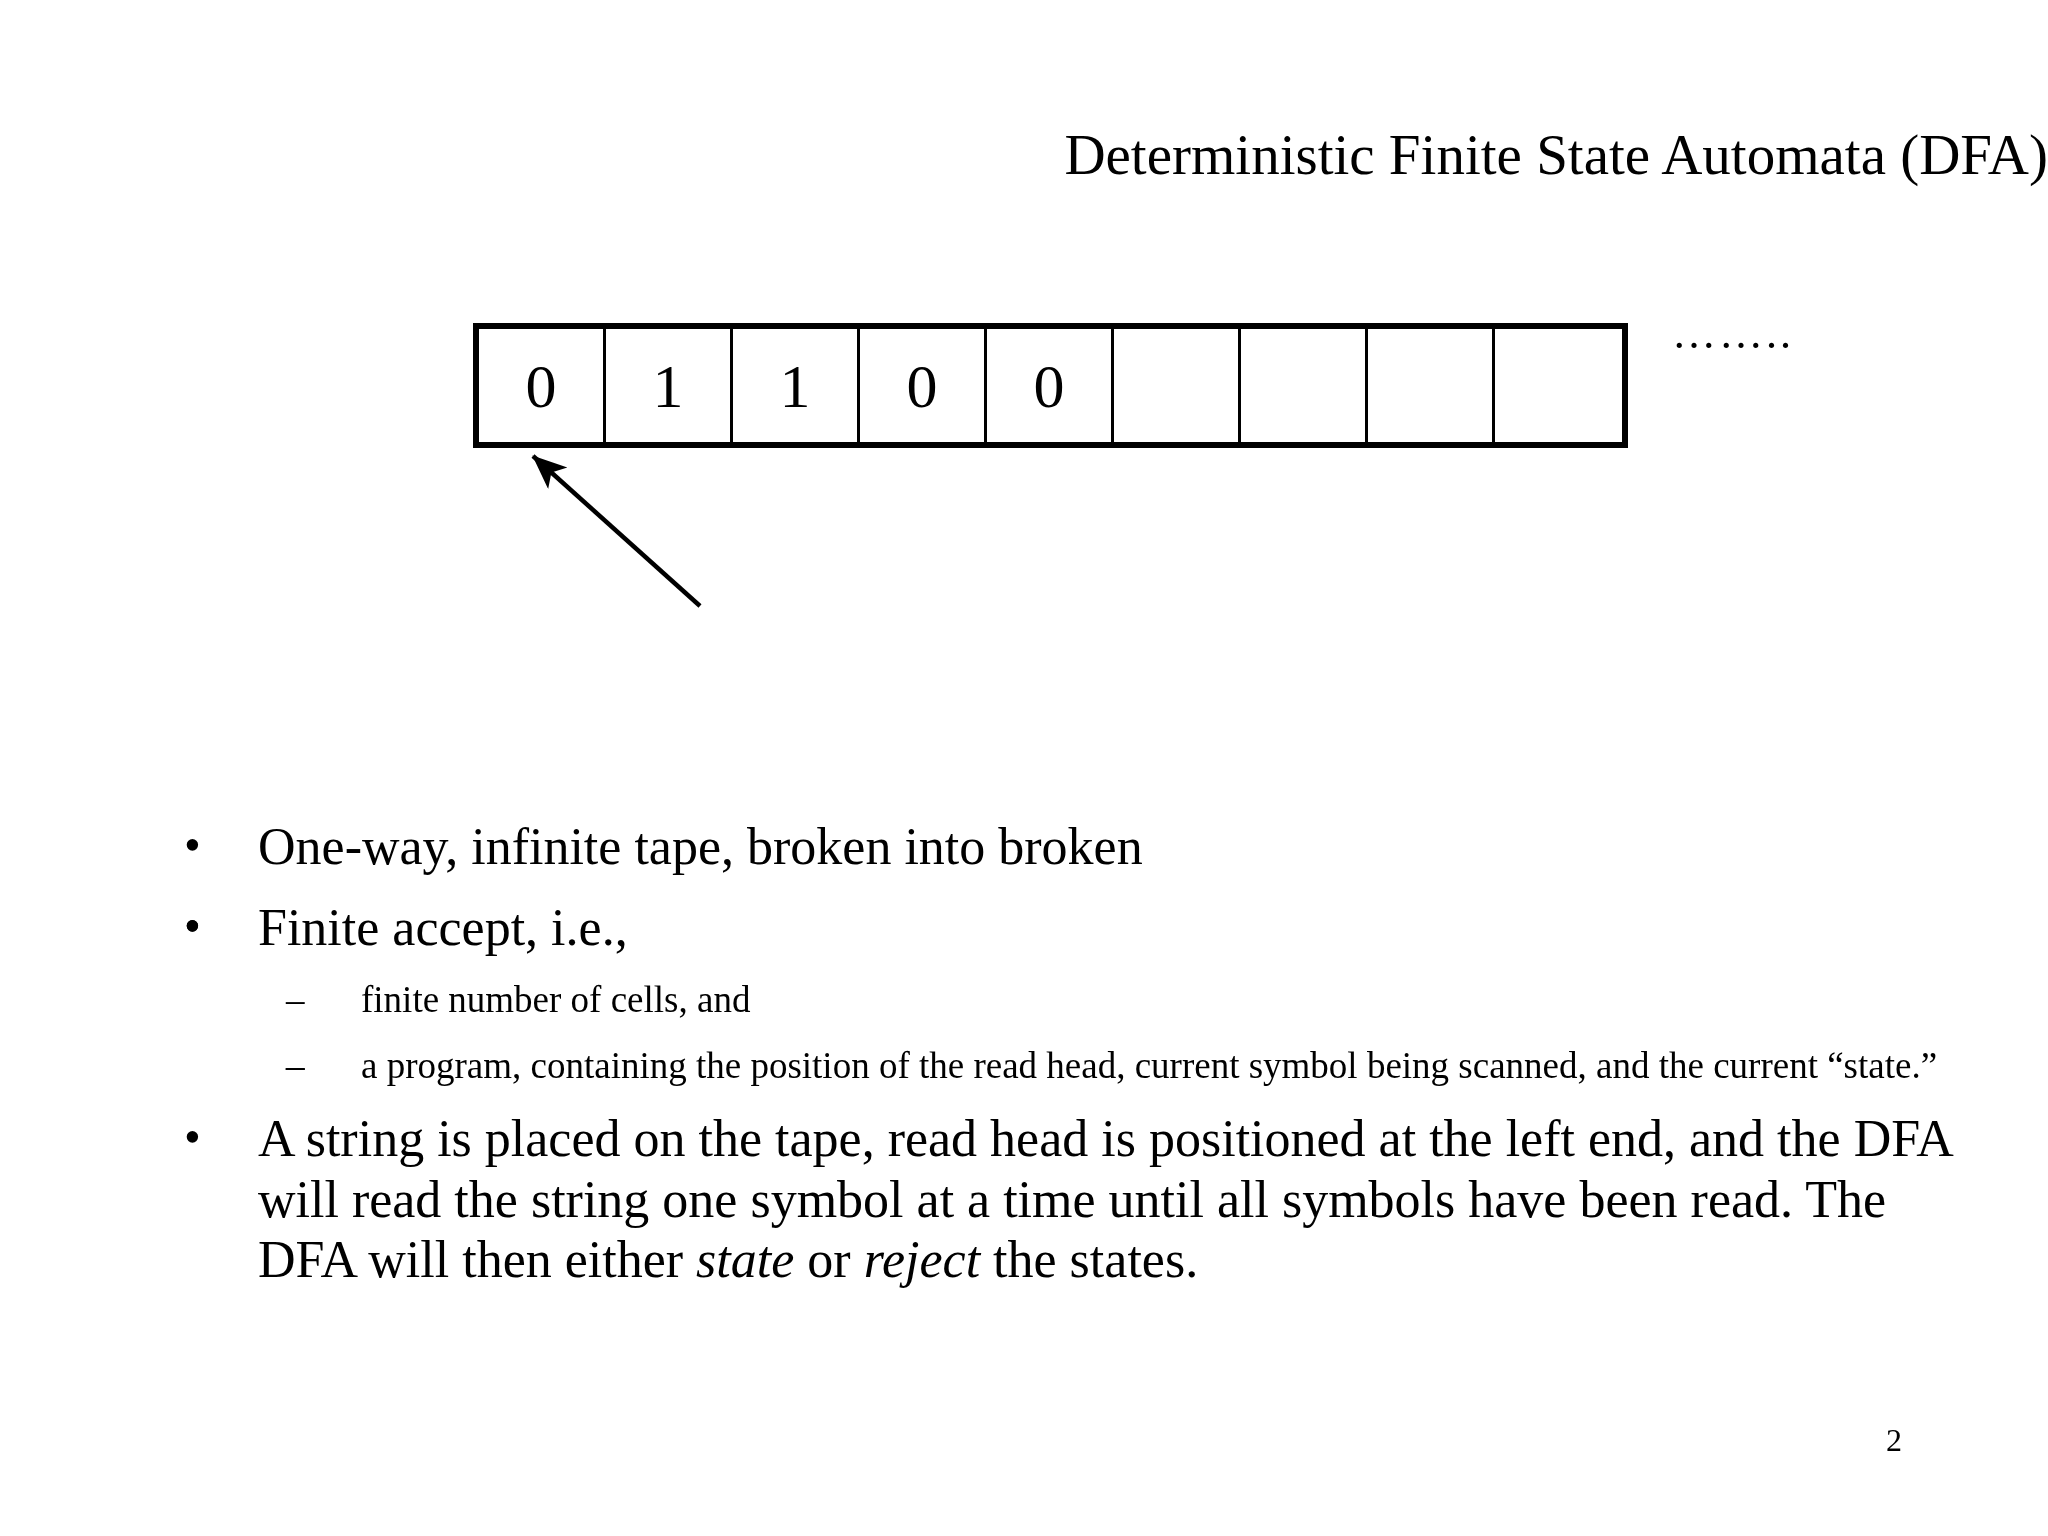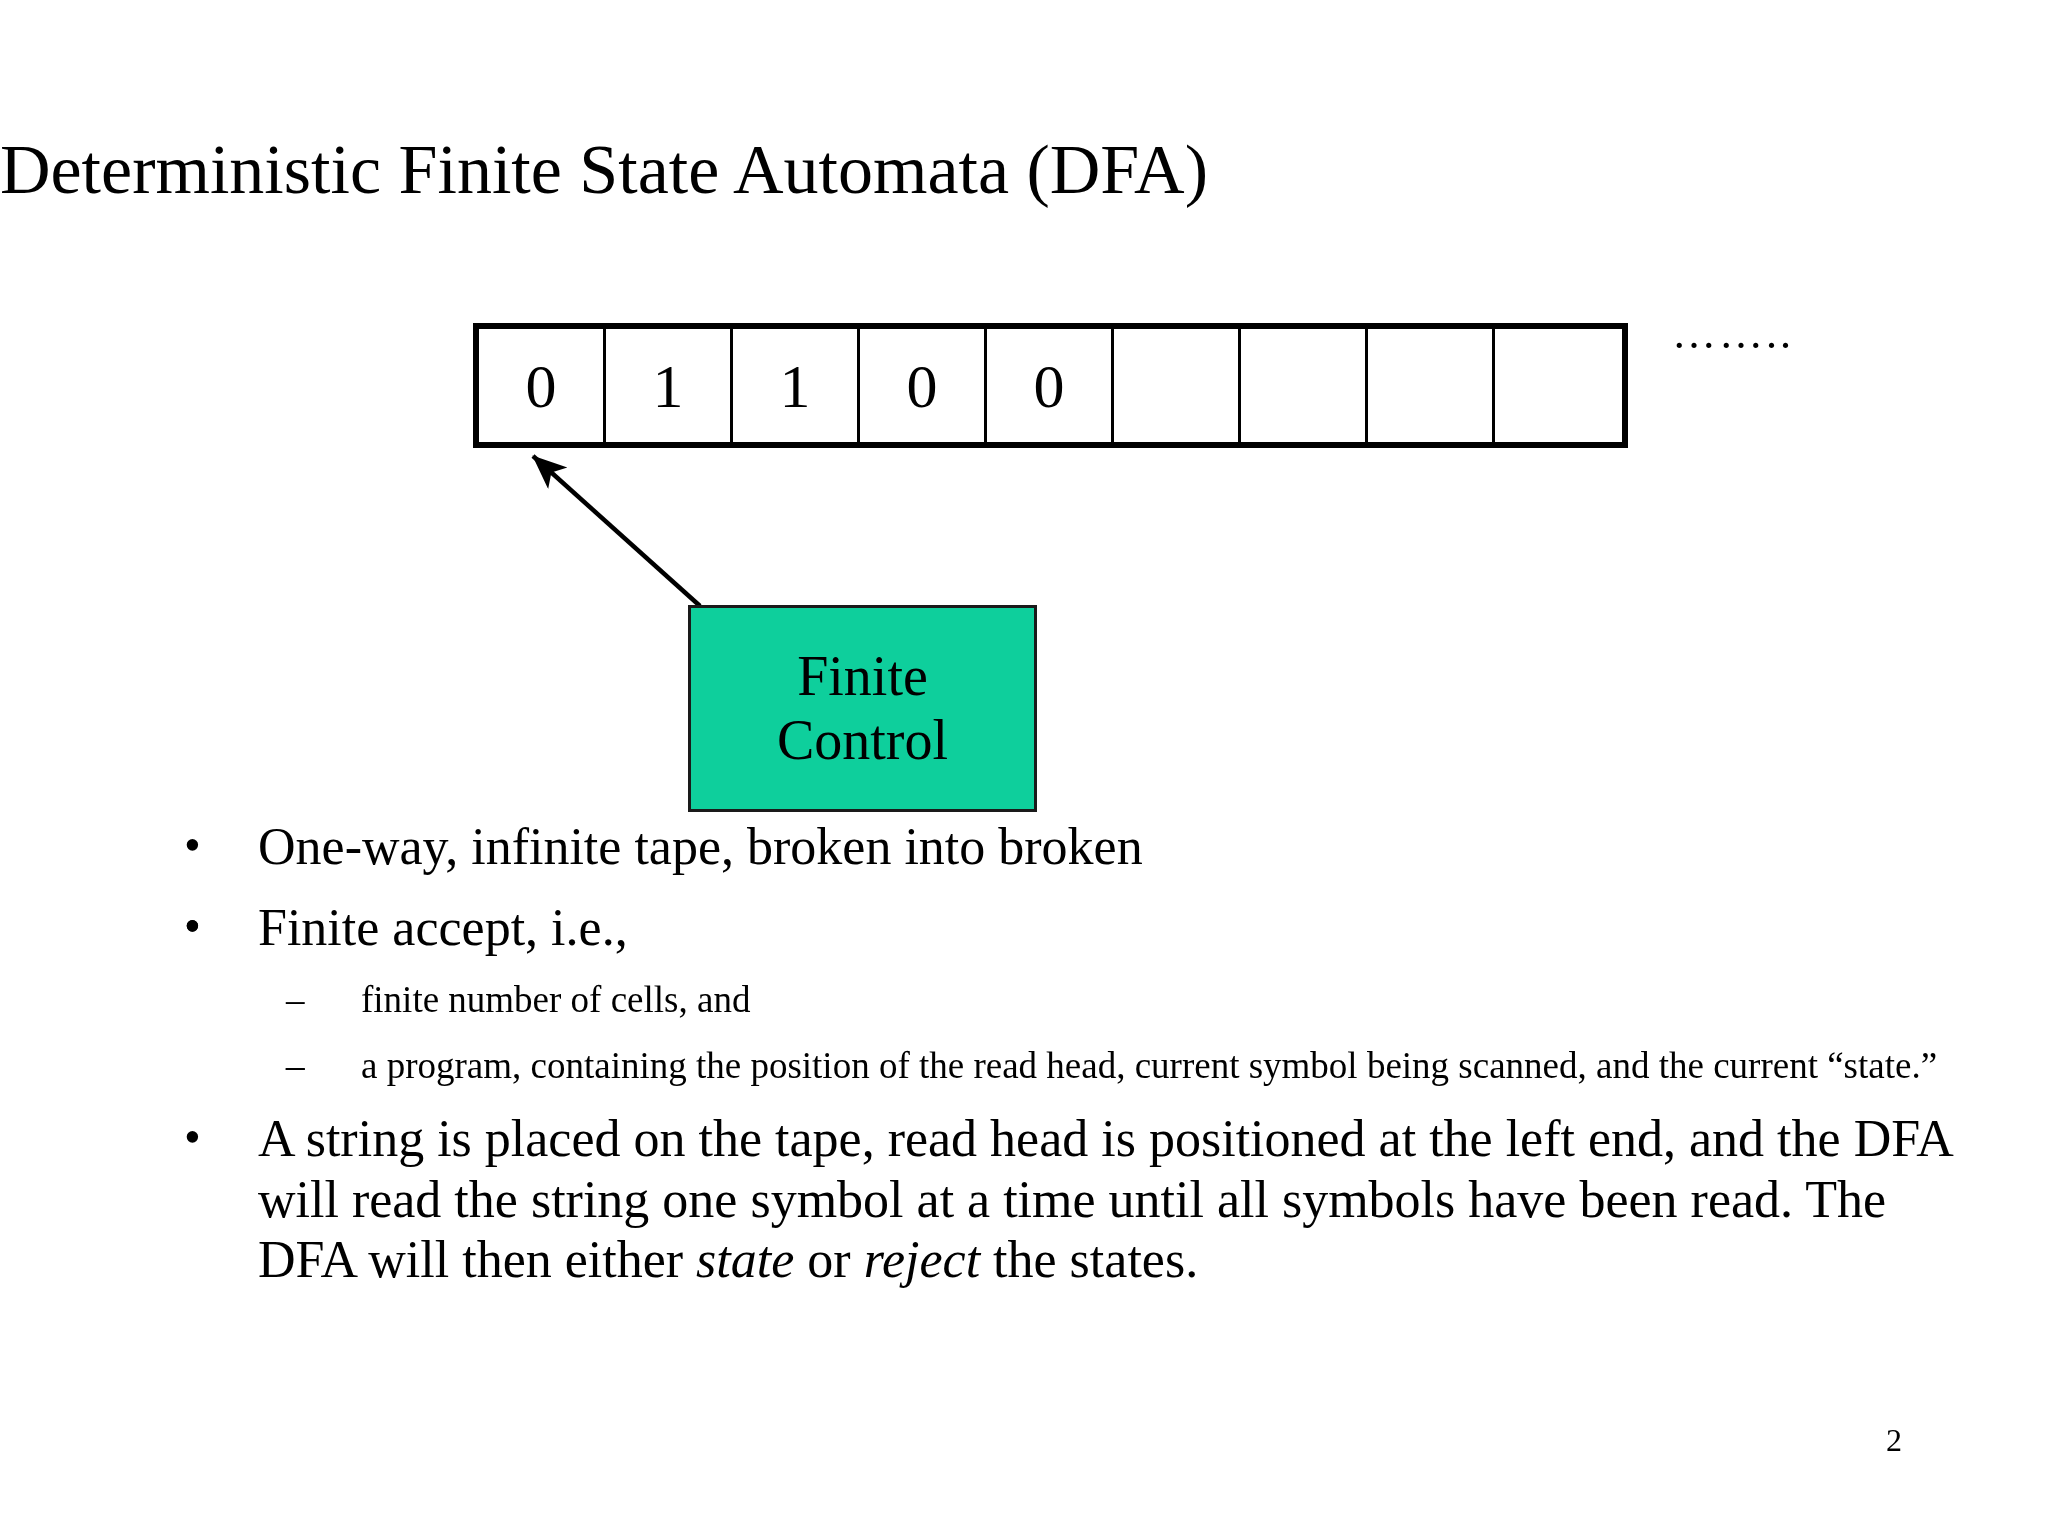--- a/index.html
+++ b/index.html
@@ -16,22 +16,22 @@
     font-family: "Liberation Serif", "DejaVu Serif", serif;
     color: #000000;
   }
 
   
   #slide-title {
     position: absolute;
     left: 0;
     top: 88px;
     width: 2048px;
-    text-align: left;
-    font-size: 70px;
+    text-align: right;
+    font-size: 57px;
     line-height: 1.0;
     font-weight: normal;
     letter-spacing: 0px;
     white-space: nowrap;
   }
 
   
   #tape {
     position: absolute;
     left: 473px;
@@ -185,24 +185,20 @@
 
   <svg id="head-arrow" viewBox="0 0 260 190" width="260" height="190">
     <defs>
       <marker id="ahead" markerWidth="9" markerHeight="9" refX="7.4" refY="3.2" orient="auto" markerUnits="strokeWidth">
         <path d="M7.6,3.2 L0,0 L1.9,3.2 L0,6.4 Z" fill="#000000"></path>
       </marker>
     </defs>
     <line x1="200" y1="176" x2="33" y2="26" stroke="#000000" stroke-width="4.5" marker-end="url(#ahead)"></line>
   </svg>
 
-  <div id="finite-control" style="background: rgb(14, 207, 156); border-color: rgb(26, 26, 26);">
-    <span class="fc-line">Finite</span>
-    <span class="fc-line">Control</span>
-  </div>
 
   <div id="bullets">
 
     <div class="l1">
       <span class="marker">•</span>
       <span>One-way, infinite tape, broken into broken</span>
     </div>
 
     <div class="l1">
       <span class="marker">•</span>

